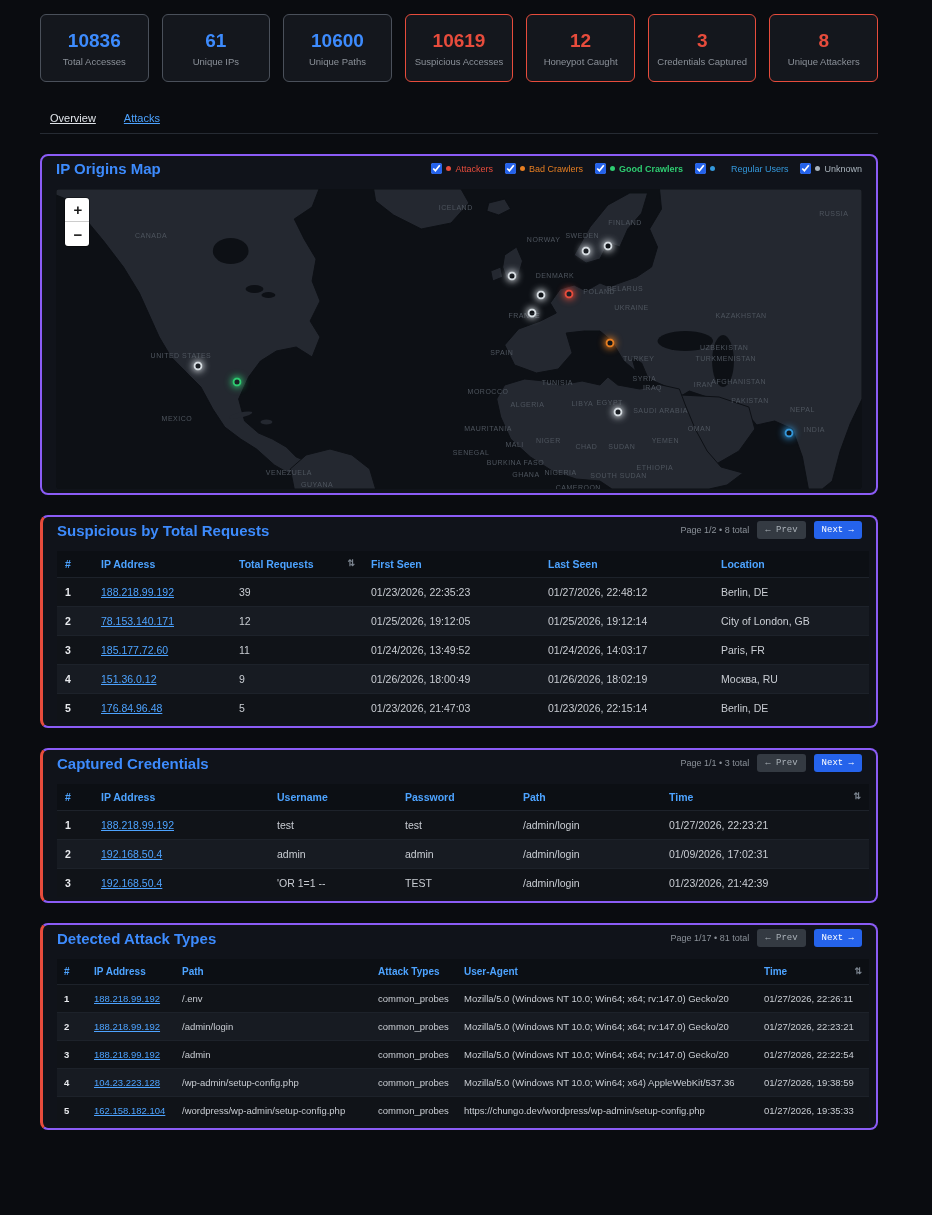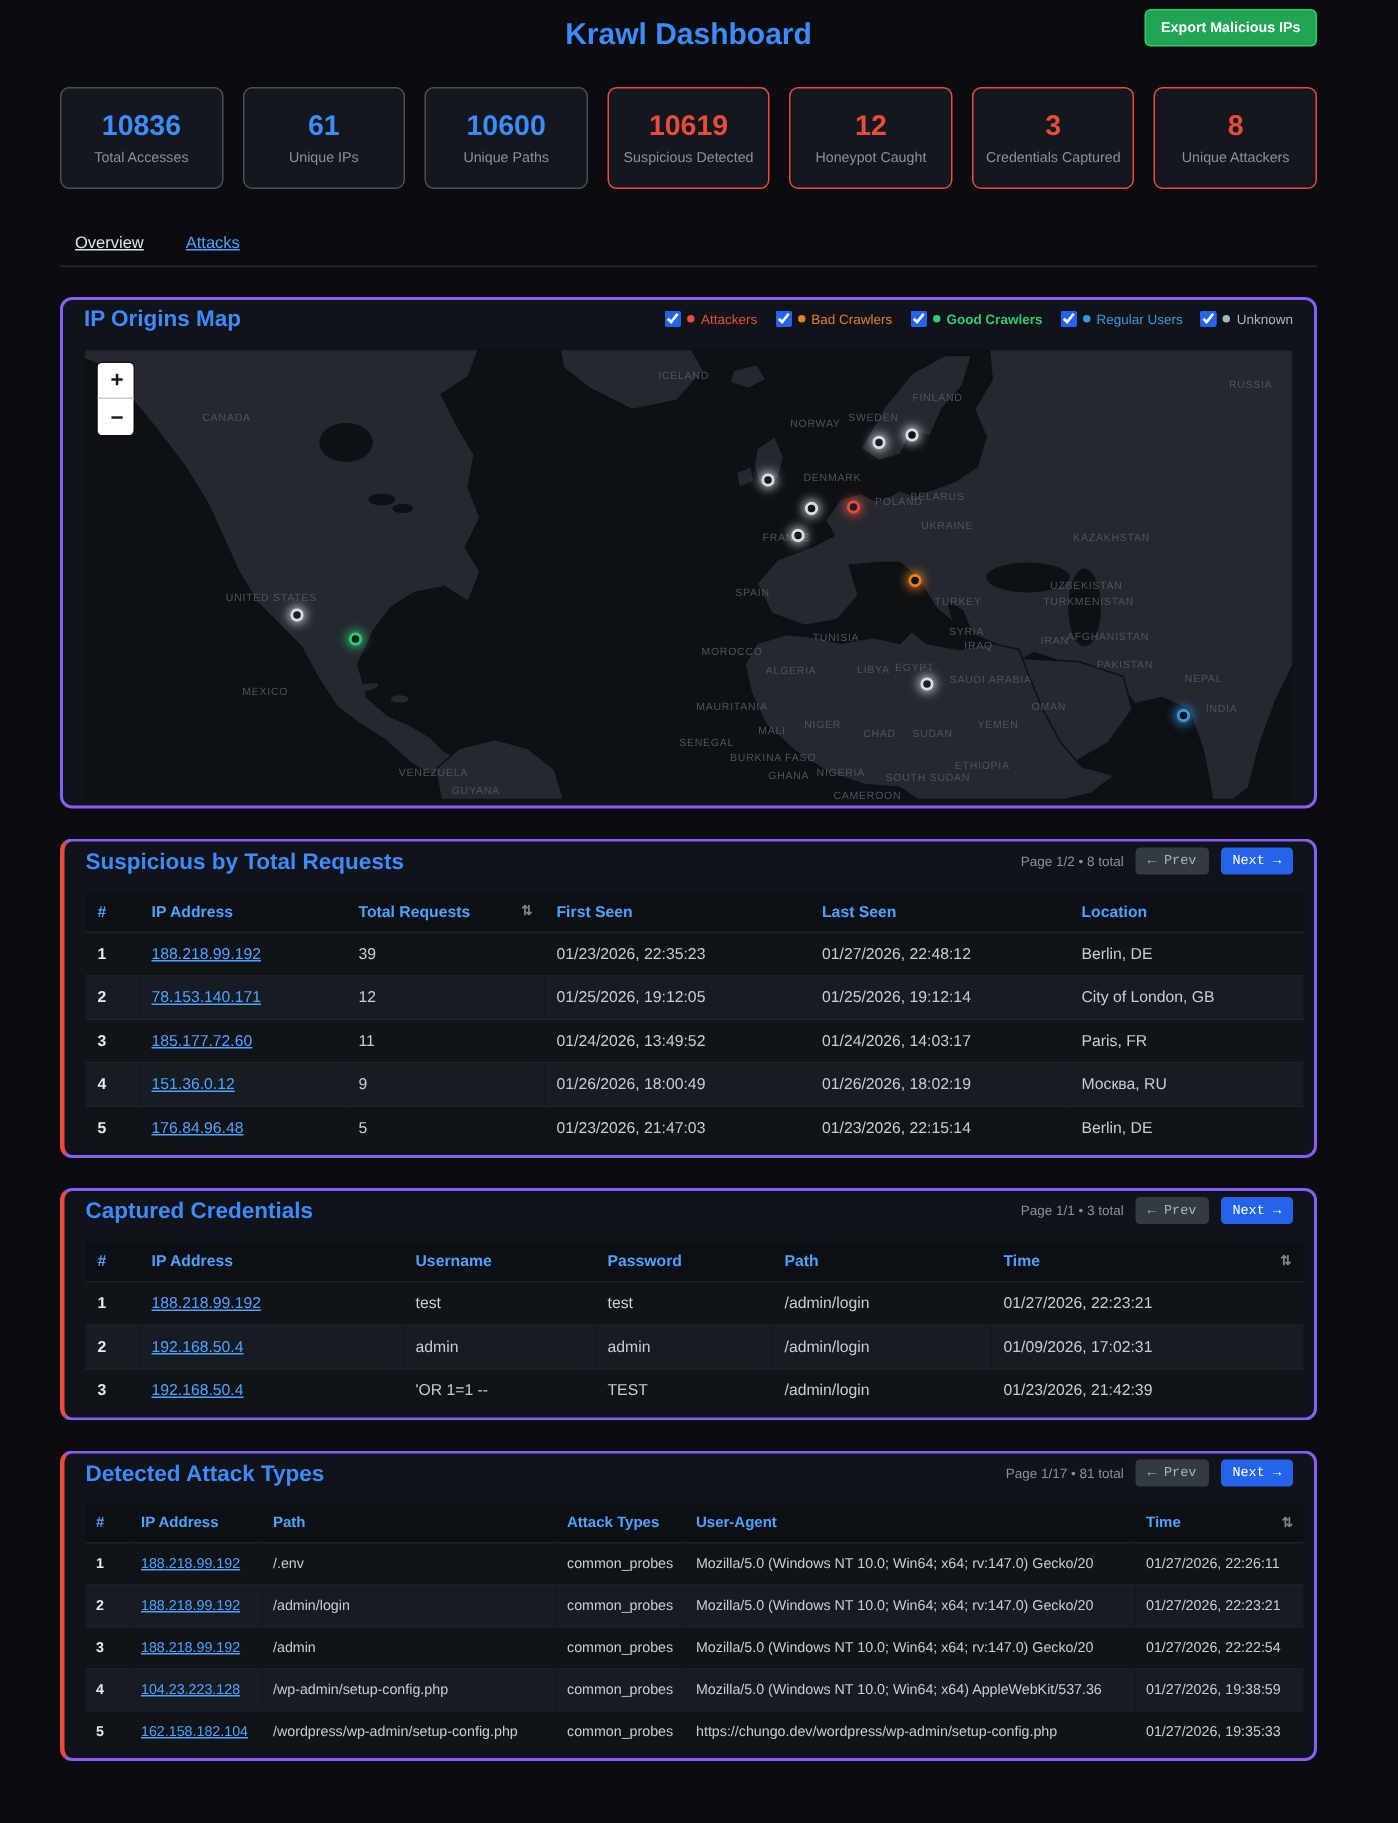--- a/index.html
+++ b/index.html
@@ -50,41 +50,37 @@
   .sort-icon{float:right;color:#7c8590;font-size:9px}
   table.compact{font-size:9.5px}
   table.compact td{padding:8px 7px}
   table.compact th{padding:7px 7px;font-size:10px}
 </style>
 </head>
 <body>
 
 <div class="page">
 
-  <div class="app-header">
-    <div class="app-title">Krawl Dashboard</div>
-    <button class="export-btn">Export Malicious IPs</button>
-  </div>
 
   <div class="stats-row">
     <div class="stat-card info">
       <div class="stat-value">10836</div>
       <div class="stat-label">Total Accesses</div>
     </div>
     <div class="stat-card info">
       <div class="stat-value">61</div>
       <div class="stat-label">Unique IPs</div>
     </div>
     <div class="stat-card info">
       <div class="stat-value">10600</div>
       <div class="stat-label">Unique Paths</div>
     </div>
     <div class="stat-card danger">
       <div class="stat-value">10619</div>
-      <div class="stat-label">Suspicious Detected</div>
+      <div class="stat-label">Suspicious Accesses</div>
     </div>
     <div class="stat-card danger">
       <div class="stat-value">12</div>
       <div class="stat-label">Honeypot Caught</div>
     </div>
     <div class="stat-card danger">
       <div class="stat-value">3</div>
       <div class="stat-label">Credentials Captured</div>
     </div>
     <div class="stat-card danger">
@@ -113,21 +109,21 @@
             <span style="color: rgb(230, 126, 34);">Bad Crawlers</span>
           </label>
           <label class="legend-item">
             <input type="checkbox" checked="" style="">
             <span class="legend-dot" style="background: rgb(46, 204, 113);"></span>
             <span style="color: rgb(46, 204, 113); font-weight: bold;">Good Crawlers</span>
           </label>
           <label class="legend-item">
             <input type="checkbox" checked="" style="">
             <span class="legend-dot" style="background: rgb(52, 152, 219);"></span>
-            <span style="color: rgb(52, 152, 219);">Regular Users</span>
+            <span style="color: rgb(52, 152, 219); margin-left: 12px;">Regular Users</span>
           </label>
           <label class="legend-item">
             <input type="checkbox" checked="" style="">
             <span class="legend-dot" style="background: rgb(170, 180, 189);"></span>
             <span style="color: rgb(170, 180, 189);">Unknown</span>
           </label>
         </div>
     </div>
     <div class="map-body" id="map-body">
       <svg class="map-svg" viewBox="0 0 812 300" preserveAspectRatio="none">

